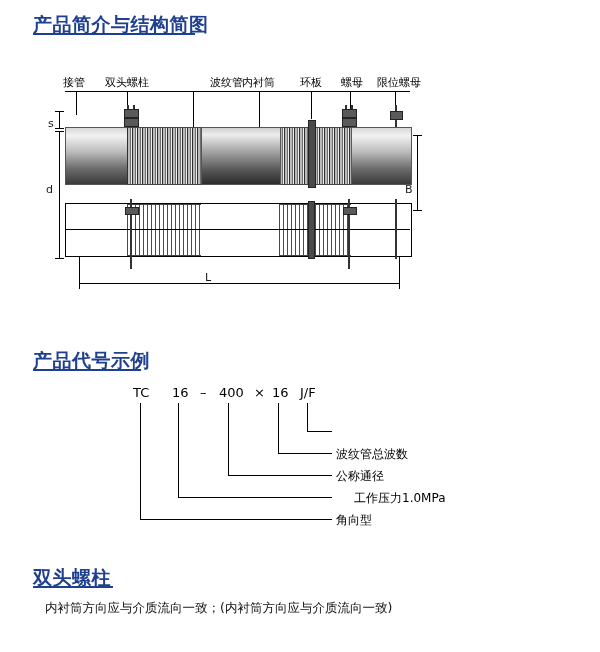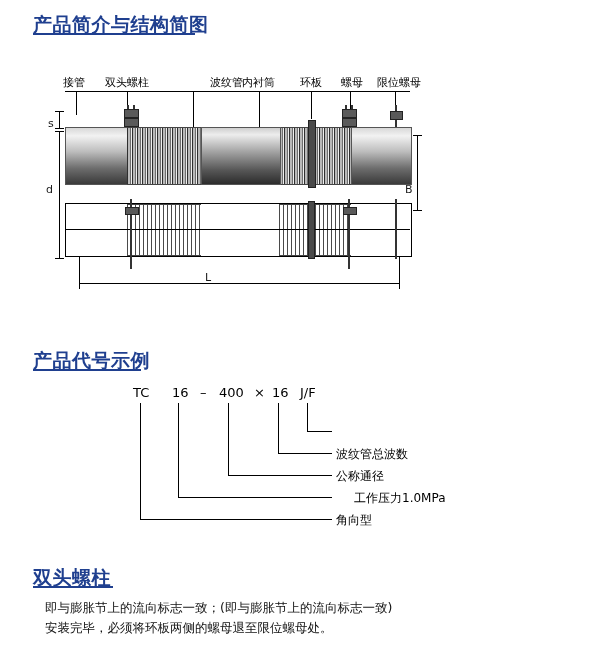--- a/index.html
+++ b/index.html
@@ -269,15 +269,14 @@
   <div class="desc" style="left:336px; top:71px;">波纹管总波数</div>
   <div class="desc" style="left:336px; top:93px;">公称通径</div>
   <div class="desc" style="left:354px; top:115px;">工作压力1.0MPa</div>
   <div class="desc" style="left:336px; top:137px;">角向型</div>
 </div>
 
 <div class="section-title" style="left:33px; top:565px;">双头螺柱</div>
 <div class="title-underline" style="left:33px; top:586px; width:80px;"></div>
 
 <div id="notes">
-  <div class="note-line">即与膨胀节上的流向标志一致；(即与膨胀节上的流向标志一致)</div>
-  <div class="note-line">安装完毕，必须将环板两侧的螺母退至限位螺母处。</div>
+  <div class="note-line">内衬筒方向应与介质流向一致；(内衬筒方向应与介质流向一致)</div>
 </div>
 
 </body></html>

